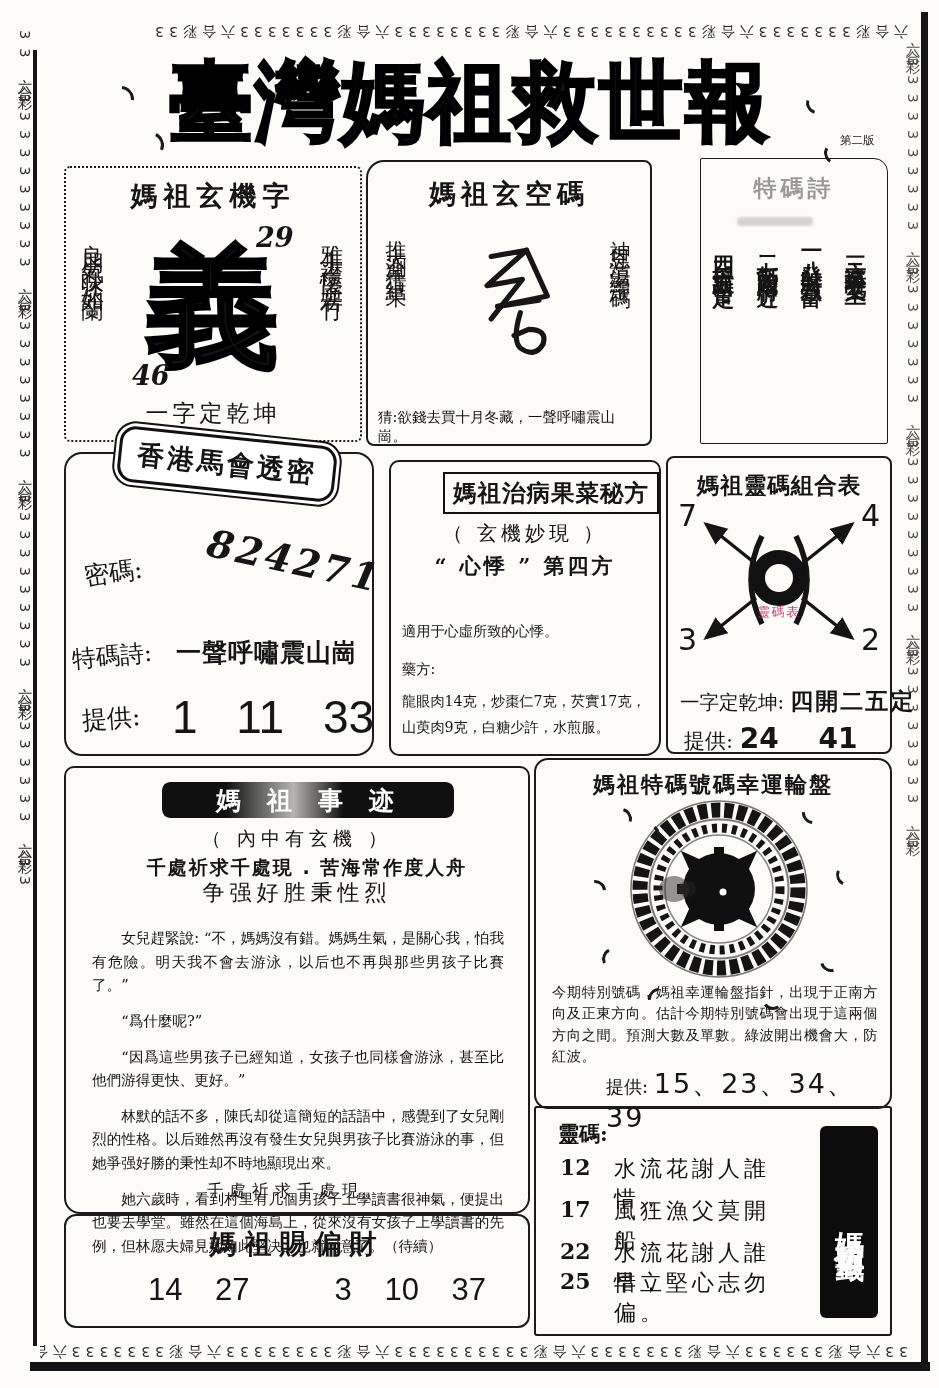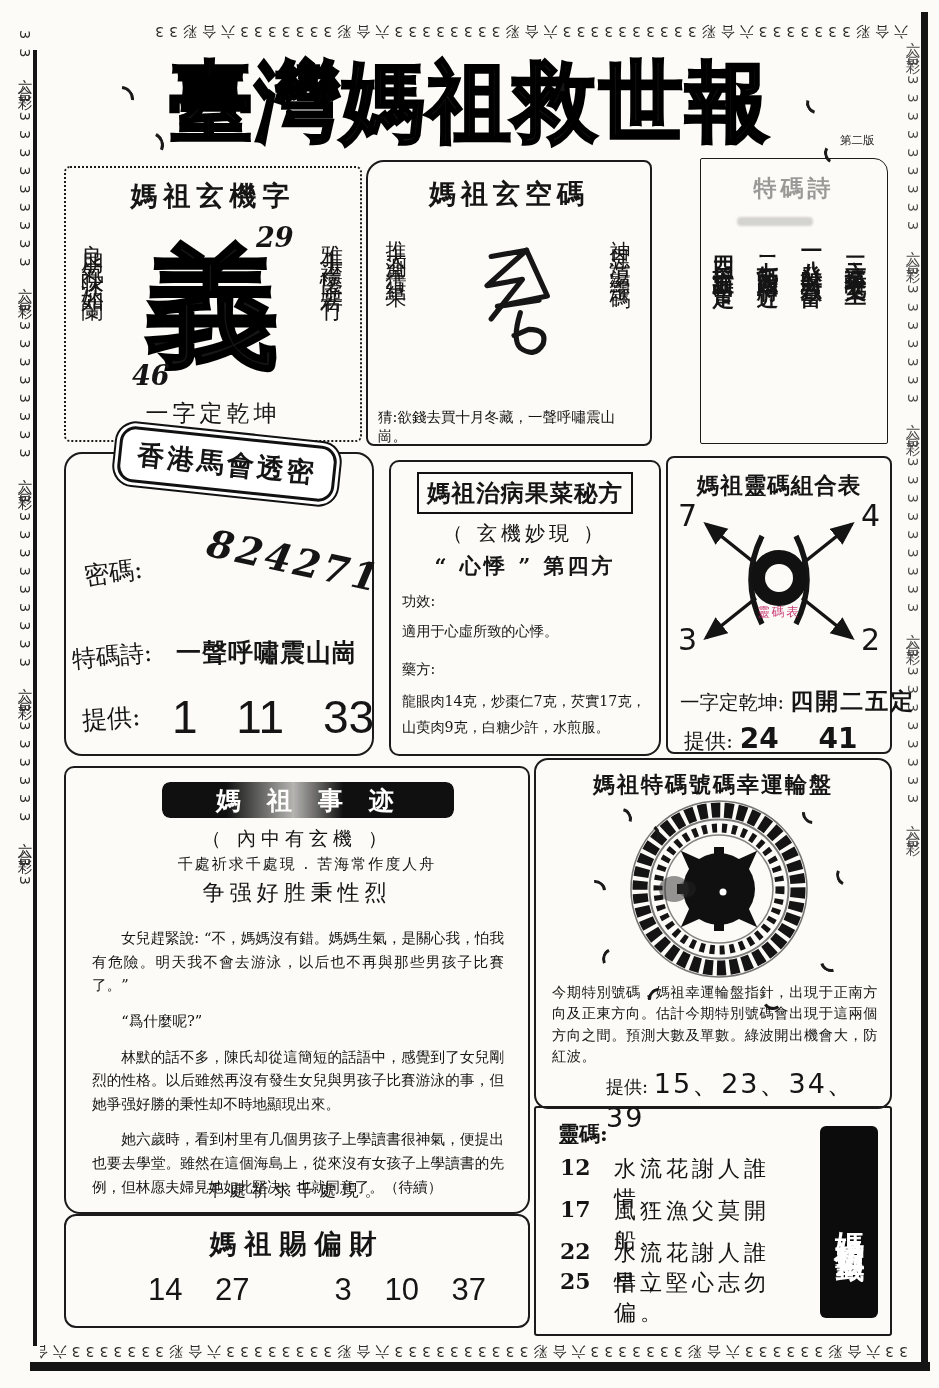--- a/index.html
+++ b/index.html
@@ -58,21 +58,21 @@
   .b4-pwlabel{position:absolute;left:20px;top:104px;font-size:25px;transform:rotate(-7deg);}
   .b4-pw{position:absolute;left:142px;top:86px;font-size:38px;font-weight:bold;font-style:italic;
          letter-spacing:3px;transform:rotate(12deg);font-family:var(--serif);white-space:pre;}
   .b4-poemlabel{position:absolute;left:8px;top:188px;font-size:24px;transform:rotate(-5deg);}
   .b4-poem{position:absolute;left:112px;top:184px;font-size:25px;font-weight:bold;letter-spacing:1px;}
   .b4-provlabel{position:absolute;left:18px;top:250px;font-size:25px;transform:rotate(-4deg);}
   .b4-nums{position:absolute;left:108px;top:238px;font-size:46px;word-spacing:26px;white-space:pre;
            font-family:"Liberation Sans",sans-serif;}
   
   #box5{border-radius:10px 10px 16px 10px;border-width:2px;}
-  .b5-titlewrap{top:10px;}
+  .b5-titlewrap{top:10px;text-align:right;}
   .b5-title{display:inline-block;border:2px solid #111;padding:3px 8px;font-size:23.5px;
             font-weight:bold;letter-spacing:1px;}
   .b5-sub{top:58px;font-size:20px;letter-spacing:4px;font-family:var(--serif);}
   .b5-head{top:90px;font-size:21px;font-weight:bold;letter-spacing:3px;font-family:var(--serif);}
   .b5-line{position:absolute;left:11px;right:10px;font-size:14.2px;font-family:var(--serif);line-height:1.6;}
   
   #box6{border-radius:8px;}
   .b6-title{top:12px;font-size:22.5px;font-weight:bold;letter-spacing:1px;}
   .b6-diagram{position:absolute;left:8px;top:46px;width:206px;height:172px;}
   .b6-num{position:absolute;font-size:30px;font-family:var(--sans);}
@@ -83,21 +83,21 @@
   .b6-prov{position:absolute;left:16px;top:264px;font-size:21px;font-family:var(--serif);}
   .b6-provnums{font-size:28px;font-weight:bold;word-spacing:30px;white-space:pre;font-family:var(--sans);}
   
   #box7{border-radius:10px 10px 16px 16px;}
   .b7-banner{position:absolute;left:96px;top:14px;width:272px;height:36px;background:#101010;
              border-radius:8px;color:#fff;font-size:25px;font-weight:bold;letter-spacing:26px;
              text-align:center;line-height:37px;padding-left:20px;
              -webkit-mask-image:linear-gradient(90deg,#000 22%,rgba(0,0,0,.3) 45%,#000 62%);
              mask-image:linear-gradient(90deg,#000 22%,rgba(0,0,0,.3) 45%,#000 62%);}
   .b7-sub{top:58px;font-size:19px;letter-spacing:5px;font-family:var(--serif);}
-  .b7-motto{top:87px;font-size:15px;font-weight:normal;letter-spacing:2px;padding-left:20px;}
+  .b7-motto{top:87px;font-size:19px;font-weight:bold;letter-spacing:2px;padding-left:20px;}
   .b7-head{top:110px;font-size:22px;letter-spacing:5px;font-family:var(--serif);}
   .b7-story{position:absolute;left:14px;right:12px;top:146px;font-size:14.6px;line-height:1.62;
             text-align:justify;font-family:var(--serif);}
   .b7-story p{margin:12px;text-indent:2em;}
   .b7-footer{top:412px;font-size:16.5px;letter-spacing:6px;font-family:var(--serif);}
   
   #box8{border-radius:14px;}
   .b8-title{top:10px;font-size:22px;font-weight:600;letter-spacing:2px;font-family:var(--serif);}
   .b8-desc{position:absolute;left:16px;right:12px;top:222px;font-size:14.2px;line-height:1.5;
            text-align:justify;font-family:var(--serif);letter-spacing:.5px;}
@@ -182,21 +182,20 @@
     <div class="hand b4-poemlabel">特碼詩:</div>
     <div class="b4-poem">一聲呼嘯震山崗</div>
     <div class="hand b4-provlabel">提供:</div>
     <div class="b4-nums">1 11 33</div>
   </div>
 
   <div class="box" id="box5" style="left:389px;top:460px;width:268px;height:292px;">
     <div class="ctr b5-titlewrap"><span class="b5-title">媽祖治病果菜秘方</span></div>
     <div class="ctr b5-sub">（ 玄機妙現 ）</div>
     <div class="ctr b5-head">“ 心悸 ” 第四方</div>
-    <div class="b5-line" style="top:128px;">功效:</div>
     <div class="b5-line" style="top:158px;">適用于心虛所致的心悸。</div>
     <div class="b5-line" style="top:196px;">藥方:</div>
     <div class="b5-line" style="top:226px;line-height:1.85;">龍眼肉14克，炒棗仁7克，芡實17克，山萸肉9克，白糖少許，水煎服。</div>
   </div>
 
   <div class="box" id="box6" style="left:666px;top:456px;width:222px;height:294px;">
     <div class="ctr b6-title">媽祖靈碼組合表</div>
     <div class="b6-diagram">
       <svg width="206" height="150" viewBox="0 0 206 150" style="position:absolute;left:0;top:8px;">
         <defs>
@@ -225,20 +224,21 @@
   </div>
 
   <div class="box" id="box7" style="left:64px;top:766px;width:462px;height:444px;">
     <div class="b7-banner">媽祖事迹</div>
     <div class="ctr b7-sub">（ 內中有玄機 ）</div>
     <div class="ctr b7-motto">千處祈求千處現 . 苦海常作度人舟</div>
     <div class="ctr b7-head">争强好胜秉性烈</div>
     <div class="b7-story">
       <p>女兒趕緊說: “不，媽媽沒有錯。媽媽生氣，是關心我，怕我有危險。明天我不會去游泳，以后也不再與那些男孩子比賽了。”</p>
       <p>“爲什麼呢?”</p>
+      <p>“因爲這些男孩子已經知道，女孩子也同樣會游泳，甚至比他們游得更快、更好。”</p>
       <p>林默的話不多，陳氏却從這簡短的話語中，感覺到了女兒剛烈的性格。以后雖然再沒有發生女兒與男孩子比賽游泳的事，但她爭强好勝的秉性却不時地顯現出來。</p>
       <p>她六歲時，看到村里有几個男孩子上學讀書很神氣，便提出也要去學堂。雖然在這個海島上，從來沒有女孩子上學讀書的先例，但林愿夫婦見她如此堅决，也就同意了。（待續）</p>
     </div>
     <div class="ctr b7-footer">千處祈求千處現。</div>
   </div>
 
   <div class="box" id="box8" style="left:534px;top:758px;width:354px;height:347px;">
     <div class="ctr b8-title">媽祖特碼號碼幸運輪盤</div>
     <svg class="abs" style="left:88px;top:34px;" width="190" height="190" viewBox="0 0 190 190">
       <circle cx="95" cy="95" r="88" fill="none" stroke="#3a3a3a" stroke-width="1.5" opacity=".7"></circle>

